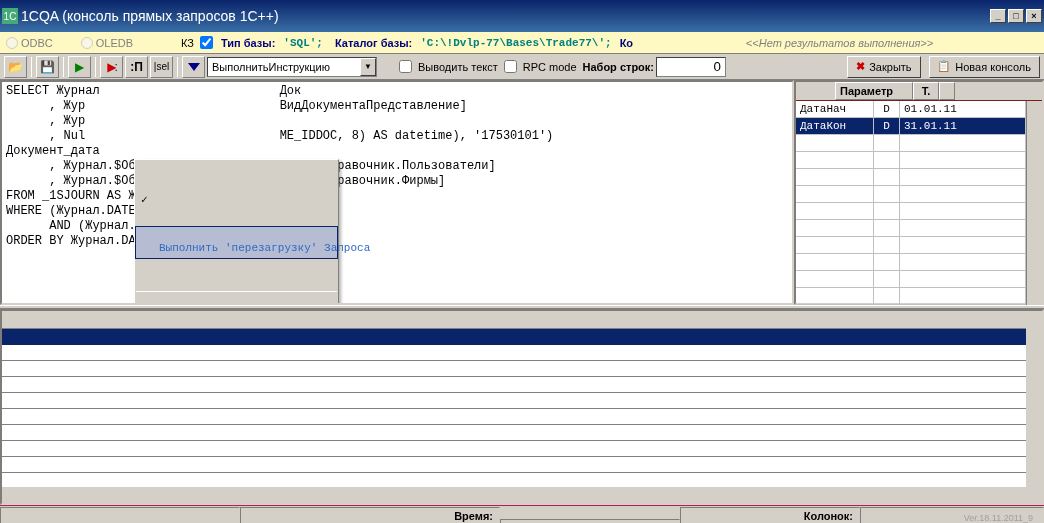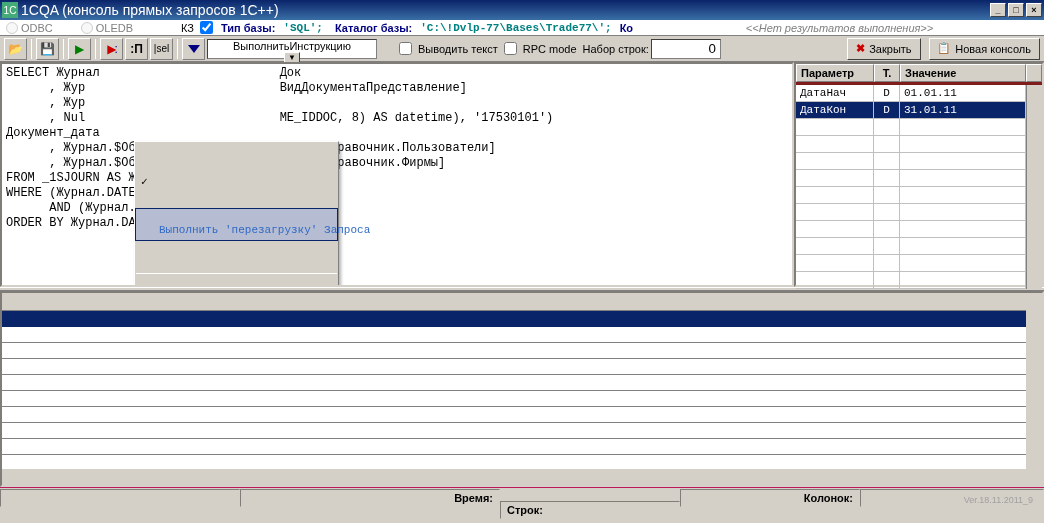--- a/index.html
+++ b/index.html
@@ -1,46 +1,46 @@
 <!DOCTYPE html>
 <html><head>
 <meta charset="utf-8">
 <style>
 * { box-sizing: border-box; margin: 0; padding: 0; }
 body { font-family: Tahoma, Arial, sans-serif; font-size: 11px; background: #d4d0c8; overflow: hidden; width: 1044px; height: 523px; }
 
-.titlebar { height: 20px; background: linear-gradient(#0a246a, #3a6ea5); color: #fff; display: flex; align-items: center; padding: 0 2px; }
+.titlebar { height: 32px; background: linear-gradient(#0a246a, #3a6ea5); color: #fff; display: flex; align-items: center; padding: 0 2px; }
 .titlebar .icon { width: 16px; height: 16px; margin-right: 3px; display: flex; align-items: center; justify-content: center; font-size: 10px; background:#4a7; }
 .titlebar .title { flex: 1; font-weight: normal; font-size: 14px; }
 .titlebar .winbtns { display: flex; gap: 2px; }
 .titlebar .winbtn { width: 16px; height: 14px; background: #d4d0c8; border: 1px solid #fff; border-right-color: #404040; border-bottom-color: #404040; display: flex; align-items: center; justify-content: center; font-size: 9px; font-weight: bold; color: #000; }
 
-.optbar { height: 16px; background: #ffffff; border-bottom: 1px solid #808080; display: flex; align-items: center; padding: 0 6px; gap: 8px; }
+.optbar { height: 22px; background: #fef9c3; border-bottom: 1px solid #808080; display: flex; align-items: center; padding: 0 6px; gap: 8px; }
 .radio { display: flex; align-items: center; gap: 3px; color: #808080; }
 .radio input { width: 12px; height: 12px; }
 .check { display: flex; align-items: center; gap: 6px; }
 .bluebold { color: #000080; font-weight: bold; }
 .sqltext { color: #008080; font-family: 'Courier New', monospace; font-weight: bold; }
 .pathtext { color: #008080; font-family: 'Courier New', monospace; font-weight: bold; font-size: 11px; }
 .noresults { flex: 1; text-align: center; color: #808080; font-style: italic; }
 
 .toolbar { height: 26px; background: #d4d0c8; border-bottom: 1px solid #808080; display: flex; align-items: center; padding: 2px 4px; gap: 2px; }
 .tbtn { width: 23px; height: 22px; border: 1px solid #d4d0c8; display: flex; align-items: center; justify-content: center; font-size: 12px; cursor: default; }
 .tbtn.raised { border: 1px solid #fff; border-right-color: #808080; border-bottom-color: #808080; background: #d4d0c8; }
 .tsep { width: 1px; height: 20px; background: #808080; margin: 0 2px; border-right: 1px solid #fff; }
-.combo { height: 20px; border: 1px solid #808080; border-top-color: #404040; border-left-color: #404040; background: #fff; display: flex; align-items: center; flex-direction: column; }
+.combo { height: 20px; border: 1px solid #808080; border-top-color: #404040; border-left-color: #404040; background: #fff; display: flex; align-items: center; }
 .combo .text { flex: 1; padding: 0 4px; font-size: 11px; }
 .combo .drop { width: 16px; height: 18px; background: #d4d0c8; border: 1px solid #fff; border-right-color: #404040; border-bottom-color: #404040; display: flex; align-items: center; justify-content: center; font-size: 8px; }
 .txtinput { height: 20px; border: 1px solid #808080; border-top-color: #404040; border-left-color: #404040; background: #fff; padding: 0 4px; text-align: right; }
 .bigbtn { height: 22px; padding: 0 8px; border: 1px solid #fff; border-right-color: #404040; border-bottom-color: #404040; background: #d4d0c8; display: flex; align-items: center; gap: 4px; }
 
 .mainrow { display: flex; height: 225px; }
 .editor { flex: 1; background: #fff; border: 2px inset #d4d0c8; font-family: 'Courier New', monospace; font-size: 12px; padding: 2px 4px; white-space: pre; overflow: hidden; position: relative; line-height: 15px; }
 .paramside { width: 250px; border: 2px inset #d4d0c8; background: #fff; display: flex; flex-direction: column; }
-.paramhdr { display: flex; background: #d4d0c8; border-bottom: 3px solid #7f1d1d; }
+.paramhdr { display: flex; background: #d4d0c8; border-bottom: 1px solid #7f1d1d; padding-left: 39px; }
 .paramhdr .cell { border: 1px solid #fff; border-right-color: #808080; border-bottom-color: #808080; padding: 2px 4px; font-weight: bold; font-size: 11px; background: #d4d0c8; }
 .paramrow { display: flex; border-bottom: 1px solid #c0c0c0; }
 .paramrow .cell { padding: 2px 4px; border-right: 1px solid #c0c0c0; font-family: 'Courier New', monospace; font-size: 11px; }
 .paramrow.sel { background: #0a246a; color: #fff; }
 .col1 { width: 78px; } .col2 { width: 26px; text-align: center; } .col3 { flex: 1; }
 .scrollv { width: 16px; background: #d4d0c8; border-left: 1px solid #808080; }
 
 .contextmenu { position: absolute; left: 132px; top: 77px; background: #d4d0c8; border: 1px solid #808080; border-top-color: #fff; border-left-color: #fff; box-shadow: 2px 2px 3px rgba(0,0,0,0.3); z-index: 100; width: 205px; }
 .contextmenu .item { padding: 3px 20px 3px 24px; font-size: 11px; position: relative; }
 .contextmenu .item.highlight { background: #0a246a; color: #316ac5; background: #b6bdd2; border: 1px solid #0a246a; padding: 14px 19px 2px 23px; }
@@ -128,21 +128,21 @@
     <div class="drop">▼</div>
   </div>
   <label class="check" style="margin-left:20px;">
       <input type="checkbox" style="">
       <span>Выводить текст</span>
     </label>
   <label class="check" style="margin-left:4px;">
       <input type="checkbox" style="">
       <span>RPC mode</span>
     </label>
-  <span style="margin-left:4px;">Набор строк:</span>
+  <span style="margin-left:4px;font-weight:bold;">Набор строк:</span>
   <input class="txtinput" style="width: 70px;" value="0">
   <div style="flex:1"></div>
   <div class="bigbtn">
       <span class="stopicon">✖</span>
       <span>Закрыть</span>
     </div>
   <div class="bigbtn" style="margin-left:6px;">
       <span>📋</span>
       <span>Новая консоль</span>
     </div>
@@ -165,21 +165,20 @@
       <div class="item"><span class="chk">✓</span></div>
       <div class="item highlight"><span>Выполнить 'перезагрузку' Запроса</span></div>
       <div class="sep"></div>
       
     </div>
   </div>
   <div class="paramside">
     <div class="paramhdr">
       <div class="cell col1">Параметр</div>
       <div class="cell col2">Т.</div>
-      <div class="cell col3">Значение</div>
       <div class="cell" style="width:16px;"></div>
     </div>
     <div style="display:flex; flex:1;">
       <div style="flex:1;">
         <div class="paramrow">
           <div class="cell col1">ДатаНач</div>
           <div class="cell col2">D</div>
           <div class="cell col3">01.01.11</div>
         </div>
         <div class="paramrow sel">

